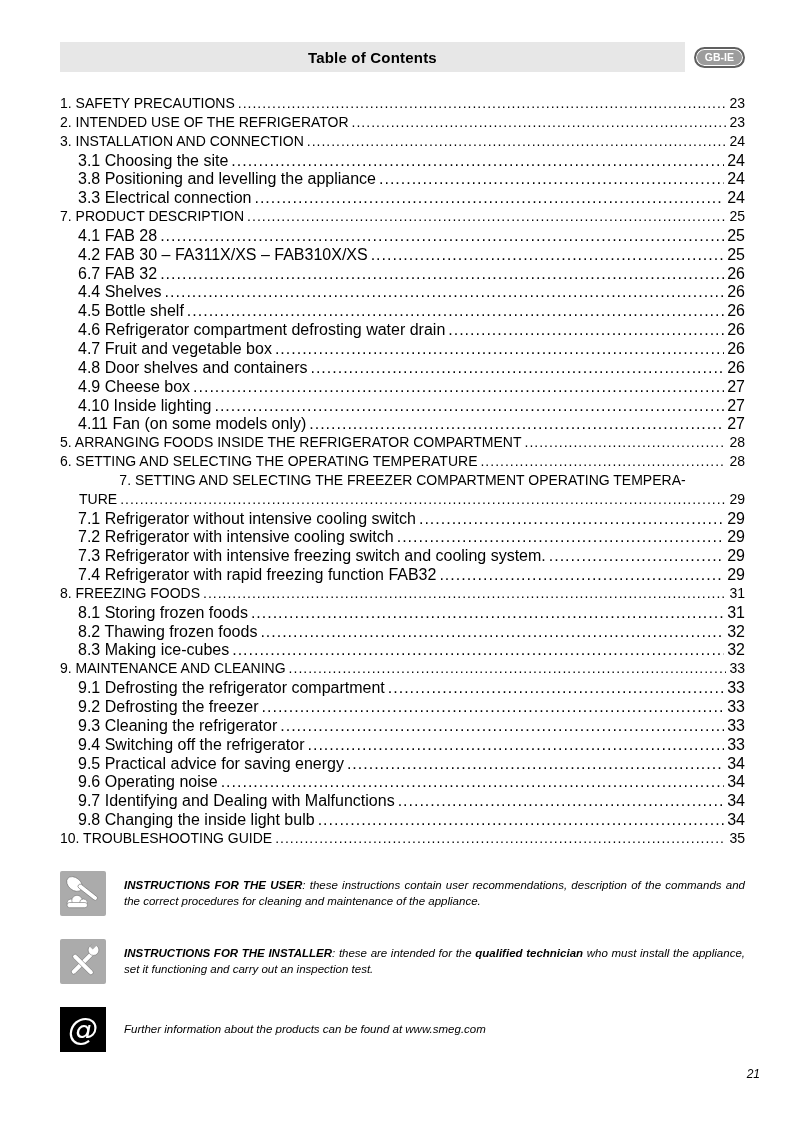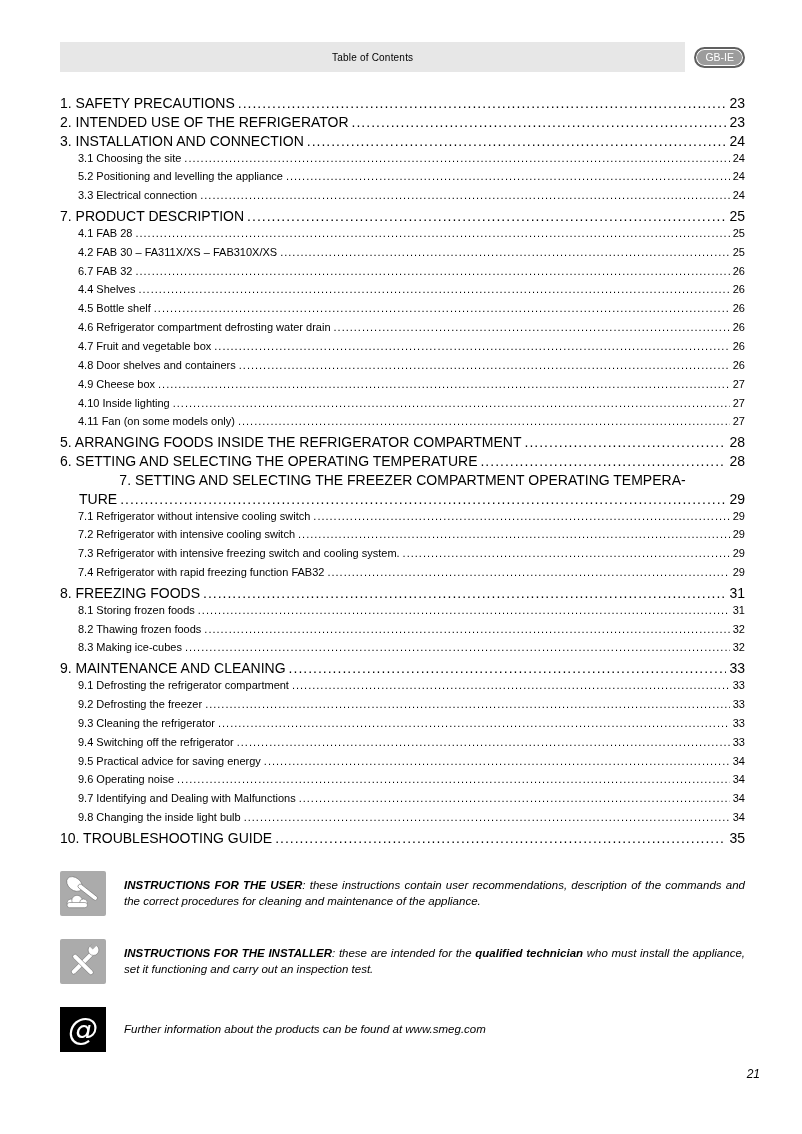--- a/index.html
+++ b/index.html
@@ -26,47 +26,47 @@
   }
   .header-bar {
     flex: 1 1 auto;
     height: 30px;
     background: var(--header-bar-bg, #e7e7e7);
     display: flex;
     align-items: center;
     justify-content: center;
   }
   .page-title {
-    font-size: 10px;
-    font-weight: normal;
+    font-size: 15px;
+    font-weight: bold;
     letter-spacing: 0.2px;
   }
   .badge {
     flex: 0 0 auto;
     margin-left: 9px;
     background: var(--badge-bg, #9c9c9c);
     color: var(--badge-text, #ffffff);
     border: 2px solid var(--badge-border, #606060);
     box-shadow: inset 0 0 0 1px #ffffff;
     border-radius: 12px;
     font-size: 10.5px;
-    font-weight: normal;
+    font-weight: bold;
     padding: 2px 9px 3px 9px;
     line-height: 12px;
   }
   .toc { margin-top: 23px; }
   .toc-row {
     display: flex;
     align-items: baseline;
     height: 18.85px;
     overflow: hidden;
     justify-content: center;
   }
   .toc-row.lvl1 { font-size: 14px; }
-  .toc-row.lvl2 { font-size: 11px; padding-left: 18px; }
+  .toc-row.lvl2 { font-size: 16px; padding-left: 18px; }
   .toc-row.cont { padding-left: 19px; }
   .toc-label { flex: 0 0 auto; white-space: nowrap; }
   .toc-leader {
     flex: 1 1 0;
     min-width: 0;
     overflow: hidden;
     white-space: nowrap;
     margin: 0 3px;
     letter-spacing: 1px;
   }
@@ -129,21 +129,21 @@
           <span class="toc-label">3. INSTALLATION AND CONNECTION</span>
           <span class="toc-leader">............................................................................................................................................................................................................................................................................................................</span>
           <span class="toc-page">24</span>
         </div>
         <div class="toc-row lvl2">
           <span class="toc-label">3.1 Choosing the site</span>
           <span class="toc-leader">............................................................................................................................................................................................................................................................................................................</span>
           <span class="toc-page">24</span>
         </div>
         <div class="toc-row lvl2">
-          <span class="toc-label">5.2 Positioning and levelling the appliance</span>
+          <span class="toc-label">3.8 Positioning and levelling the appliance</span>
           <span class="toc-leader">............................................................................................................................................................................................................................................................................................................</span>
           <span class="toc-page">24</span>
         </div>
         <div class="toc-row lvl2">
           <span class="toc-label">3.3 Electrical connection</span>
           <span class="toc-leader">............................................................................................................................................................................................................................................................................................................</span>
           <span class="toc-page">24</span>
         </div>
         <div class="toc-row lvl1">
           <span class="toc-label">7. PRODUCT DESCRIPTION</span>

